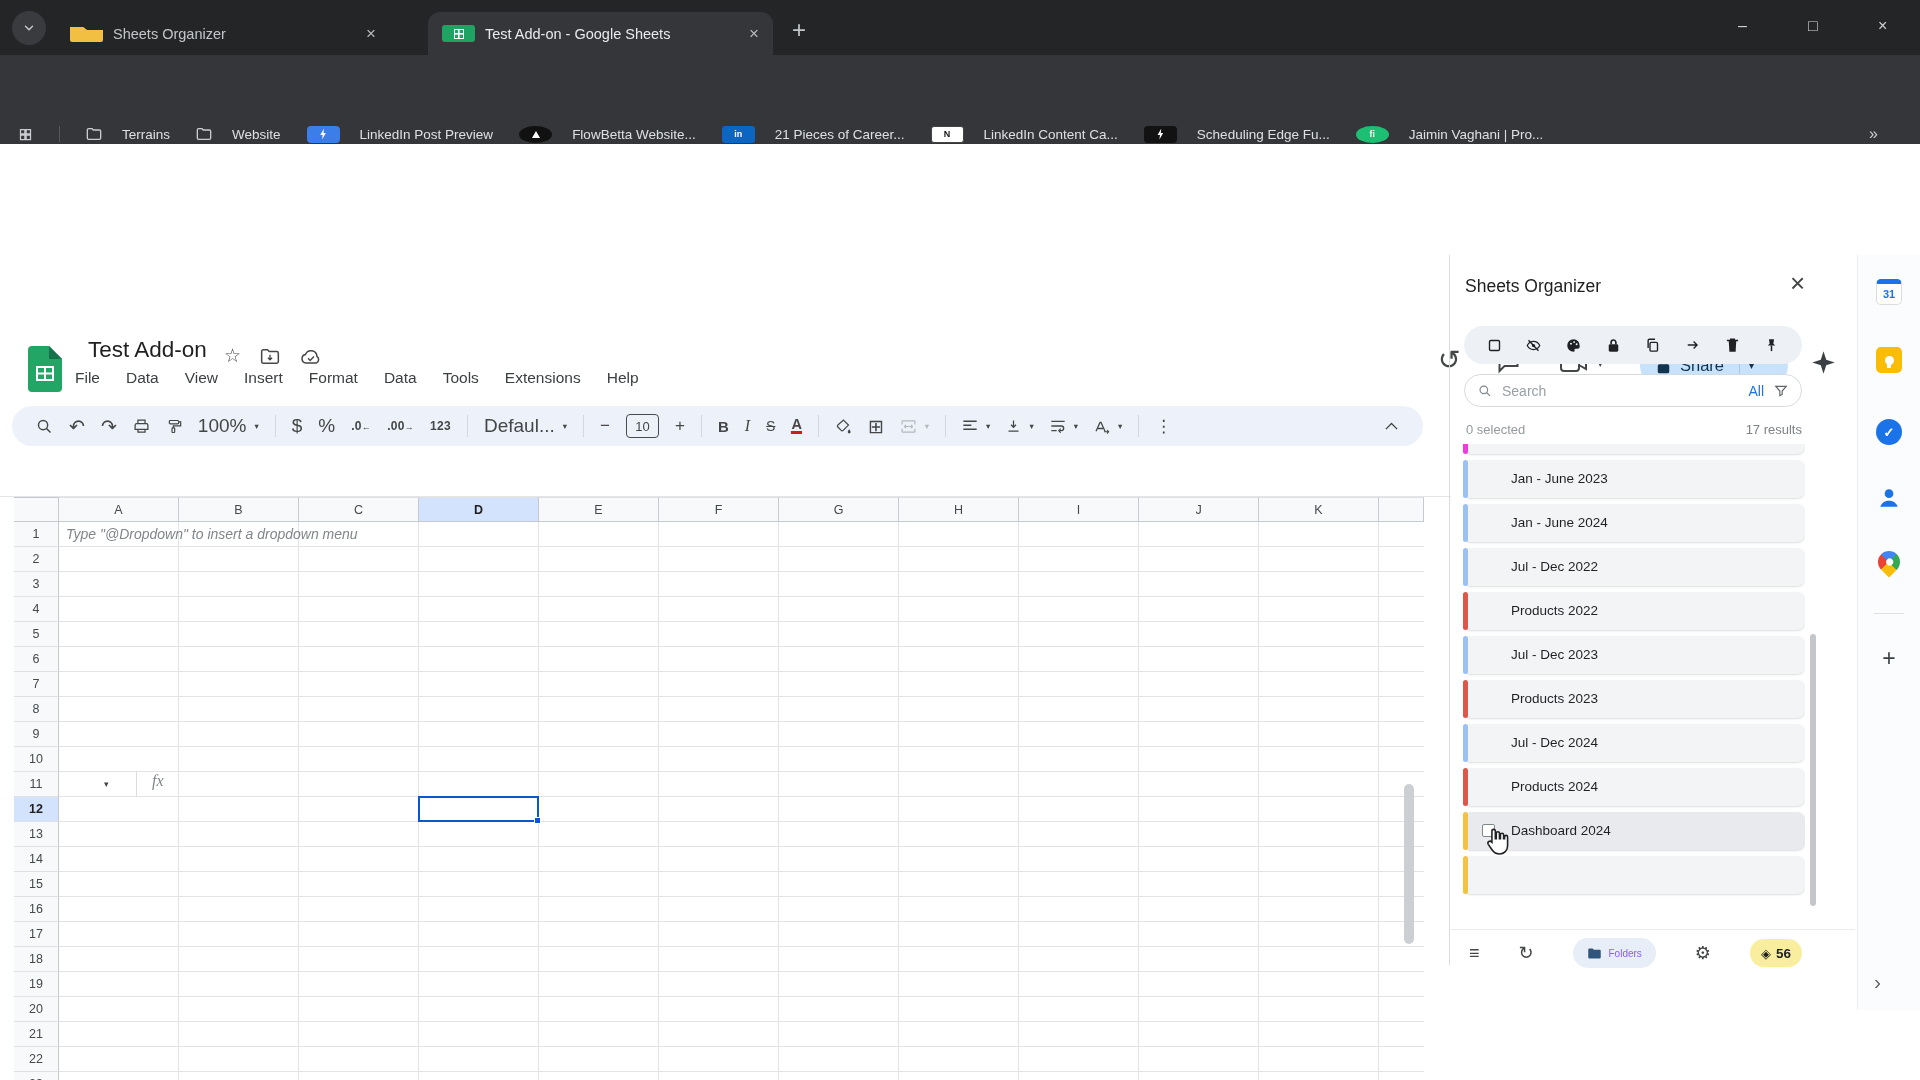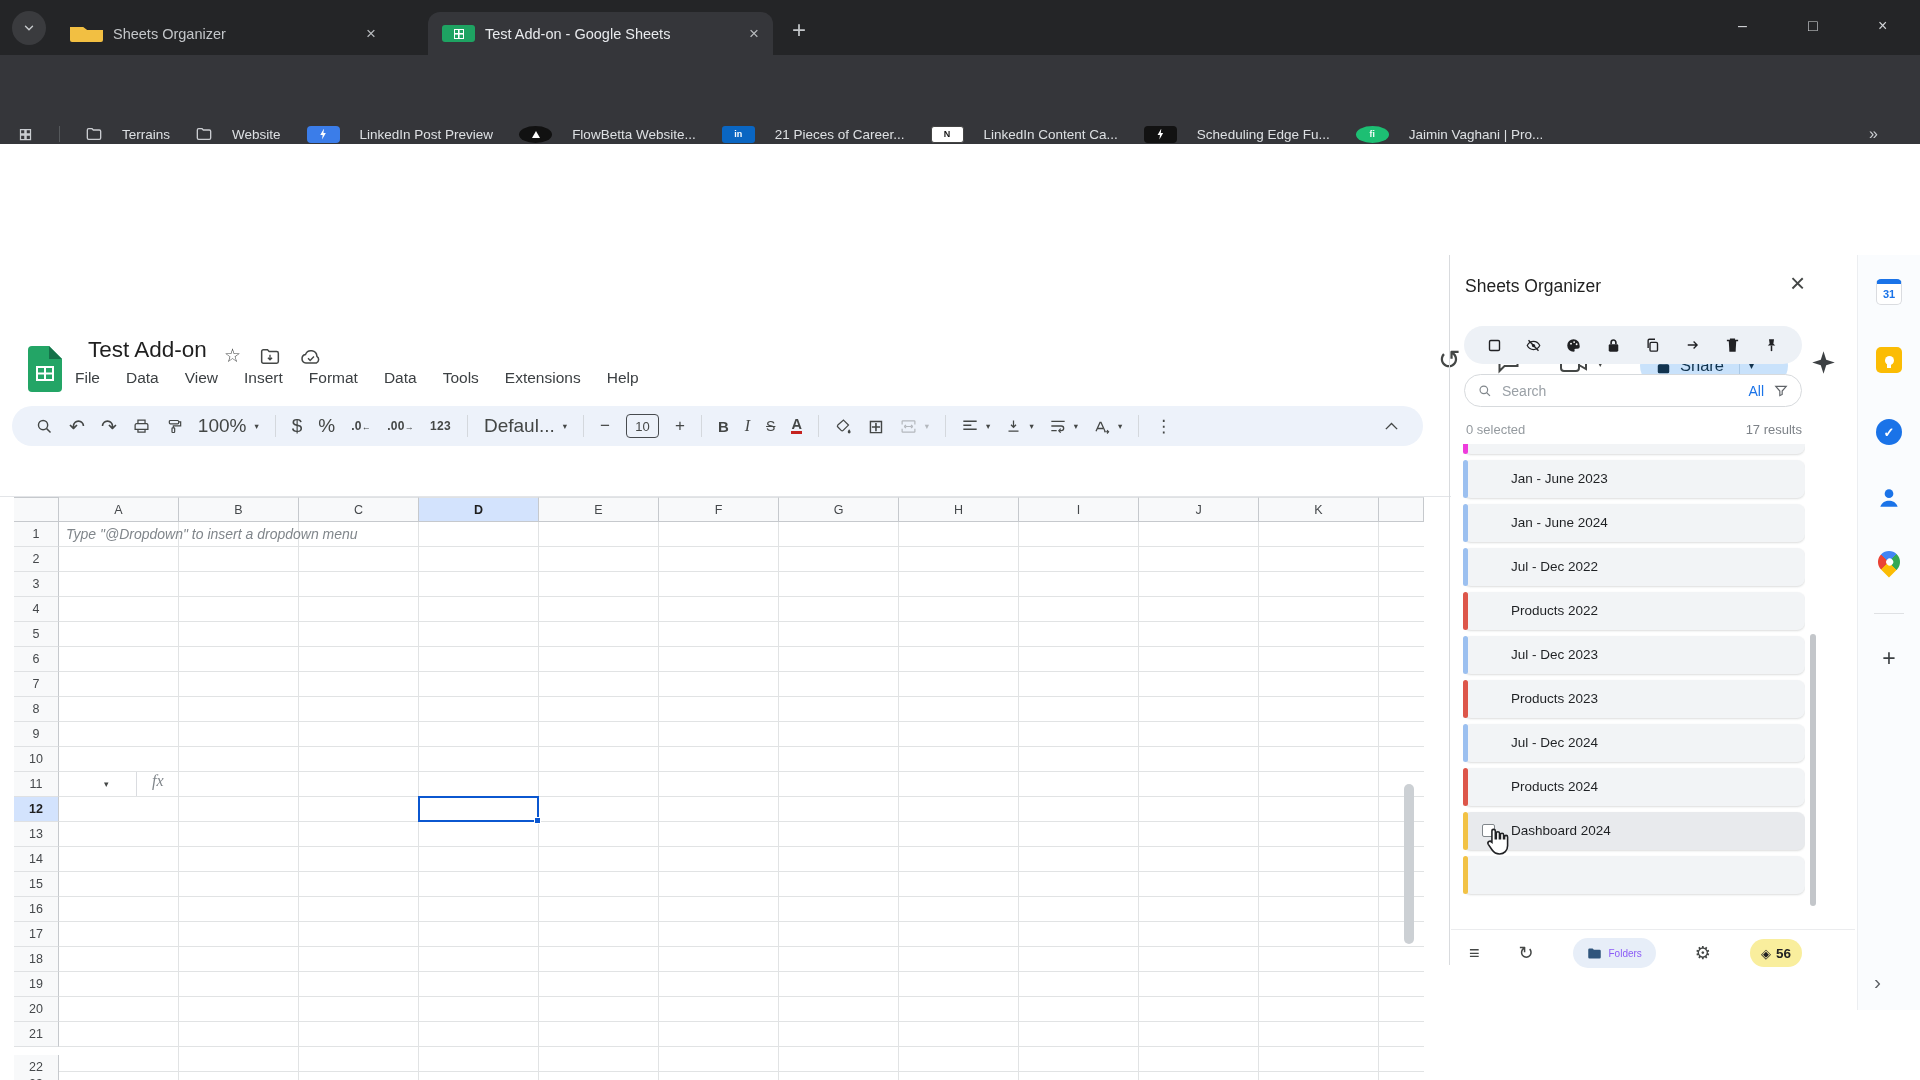--- a/index.html
+++ b/index.html
@@ -440,21 +440,21 @@
         <div class="grow active" style="top: 653px;">12</div>
         <div class="grow" style="top: 678px;">13</div>
         <div class="grow" style="top: 703px;">14</div>
         <div class="grow" style="top: 728px;">15</div>
         <div class="grow" style="top: 753px;">16</div>
         <div class="grow" style="top: 778px;">17</div>
         <div class="grow" style="top: 803px;">18</div>
         <div class="grow" style="top: 828px;">19</div>
         <div class="grow" style="top: 853px;">20</div>
         <div class="grow" style="top: 878px;">21</div>
-        <div class="grow" style="top: 903px; margin-top: 8px;">22</div>
+        <div class="grow" style="top: 903px;">22</div>
         <div class="grow" style="top: 928px;">23</div>
       </div>
     <div class="gbody">
       <span class="a1hint">Type "@Dropdown" to insert a dropdown menu</span>
       <div class="selbox">
         <span class="selhandle"></span>
       </div>
     </div>
     <div class="vthumb"></div>
 

